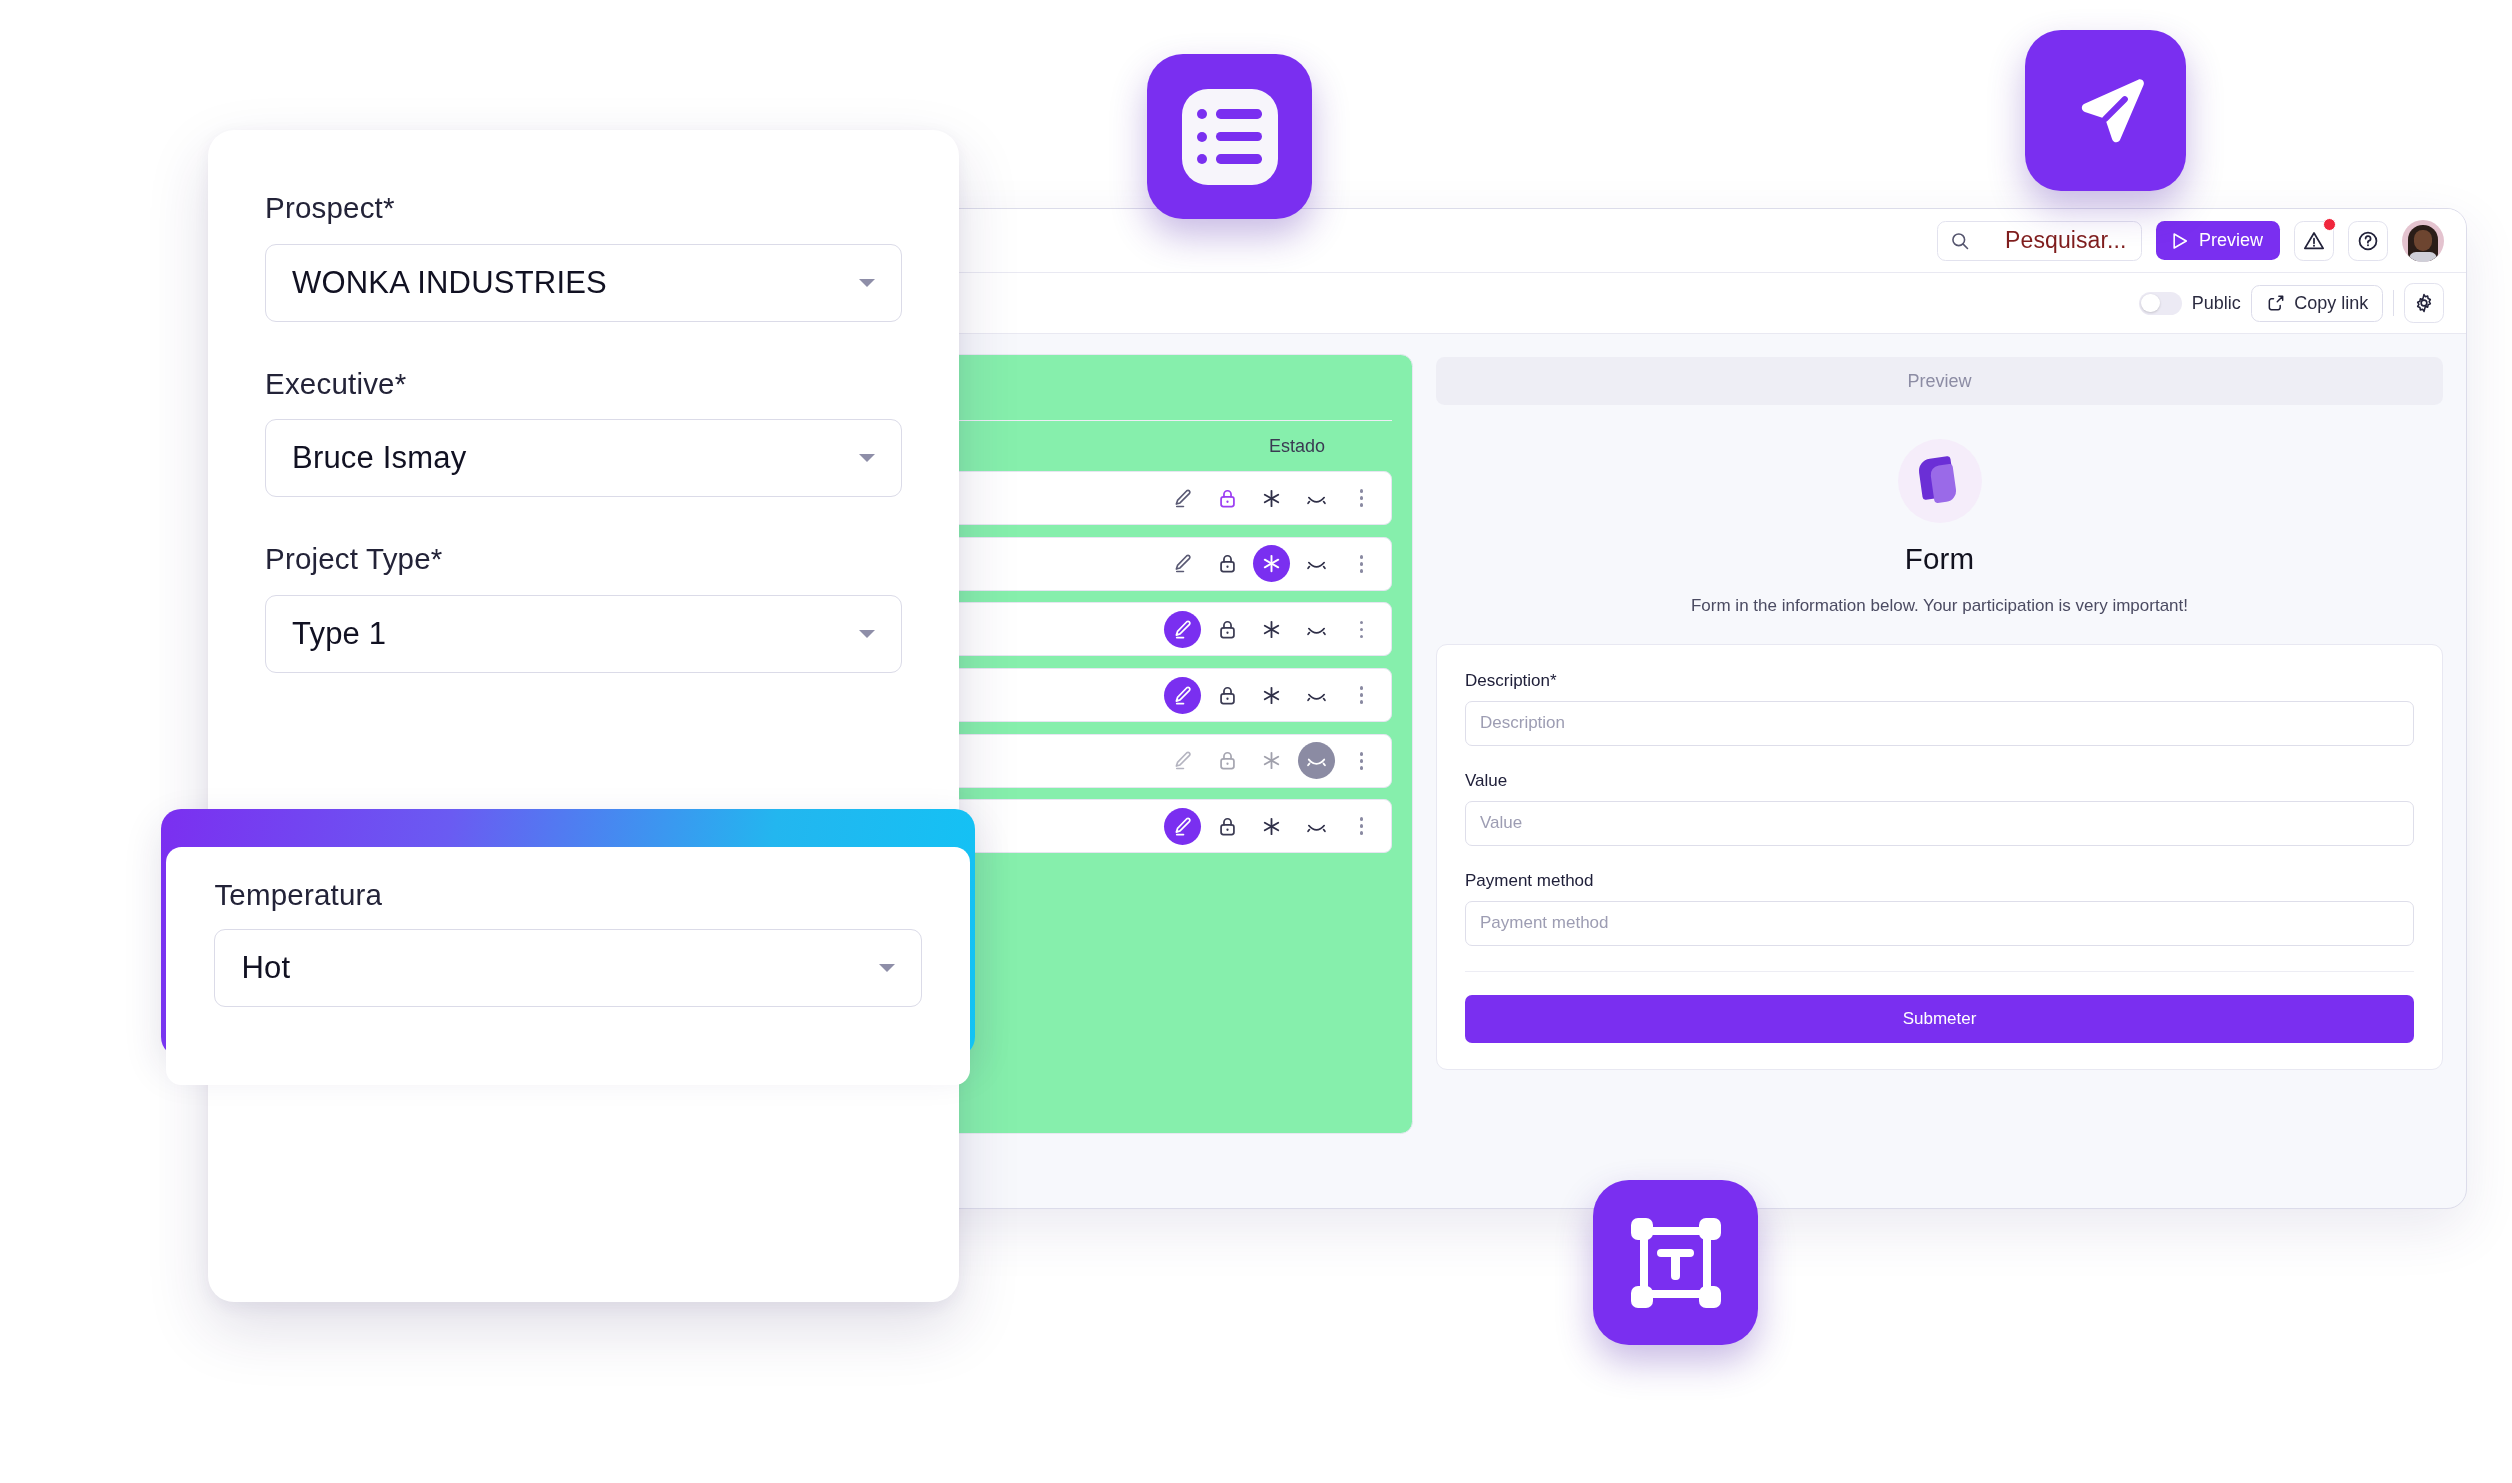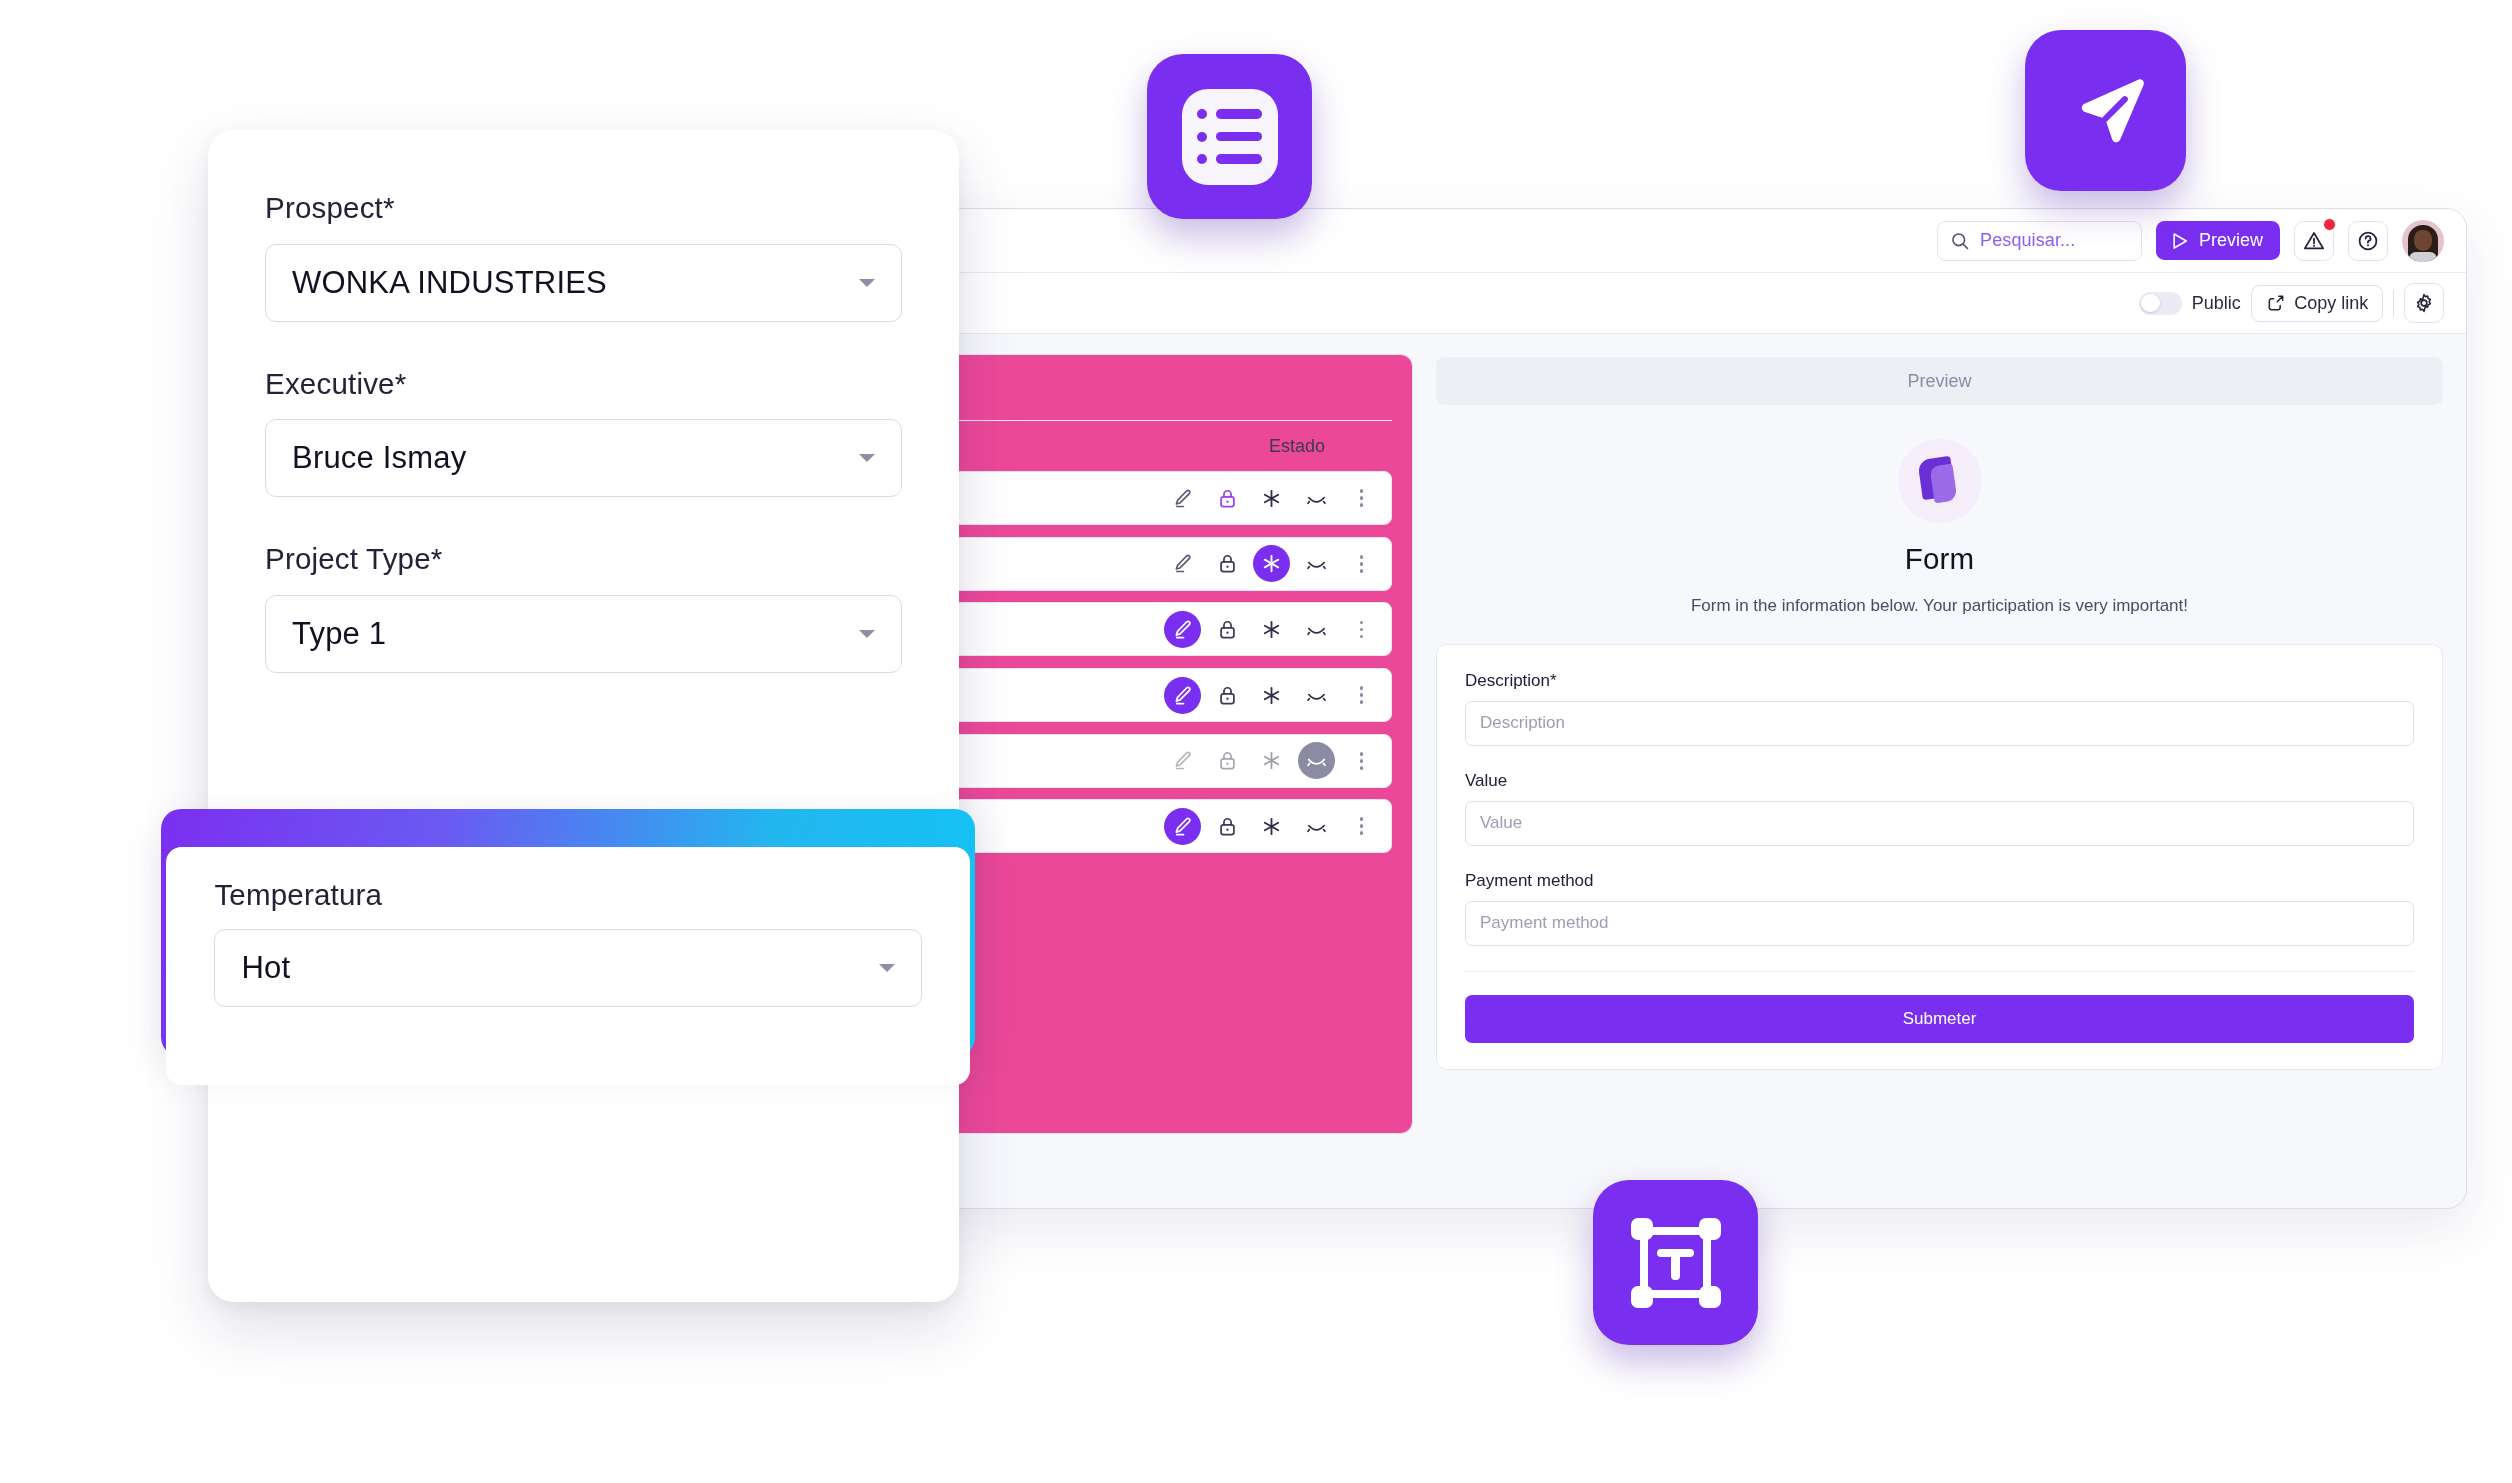--- a/index.html
+++ b/index.html
@@ -51,24 +51,25 @@
     align-items: center;
     gap: 10px;
     width: 205px;
     height: 40px;
     padding: 0 12.4px;
     border: 0.8px solid #e2e2ee;
     border-radius: 8.5px;
     background: #fff;
   }
   .search-box .ph {
-    font-size: 18px;
-    color: #8b5cf6;
+    font-size: 23px;
+    color: #7f1d1d;
     letter-spacing: 0.1px;
     white-space: nowrap;
+    margin-left: 25px;
   }
 
   .preview-btn {
     display: flex;
     align-items: center;
     gap: 9.3px;
     height: 39px;
     padding: 0 17px 0 14px;
     background: #7a2ff0;
     border-radius: 8.5px;
@@ -188,21 +189,21 @@
   
   .app-body {
     display: flex;
     height: calc(100% - 124px);
     padding: 20px 23px 0 23px;
     gap: 23px;
   }
 
   .table-panel {
     width: 776px;
-    background: #ec4899;
+    background: #86efac;
     border: 0.8px solid #e8e8f2;
     border-radius: 12.4px;
     padding: 17px 20px;
     height: 780px;
     flex: 0 0 auto;
   }
   .table-panel-title {
     font-size: 19.4px;
     color: #1d1d32;
     padding: 7.8px 3.1px 17px 3.1px;

